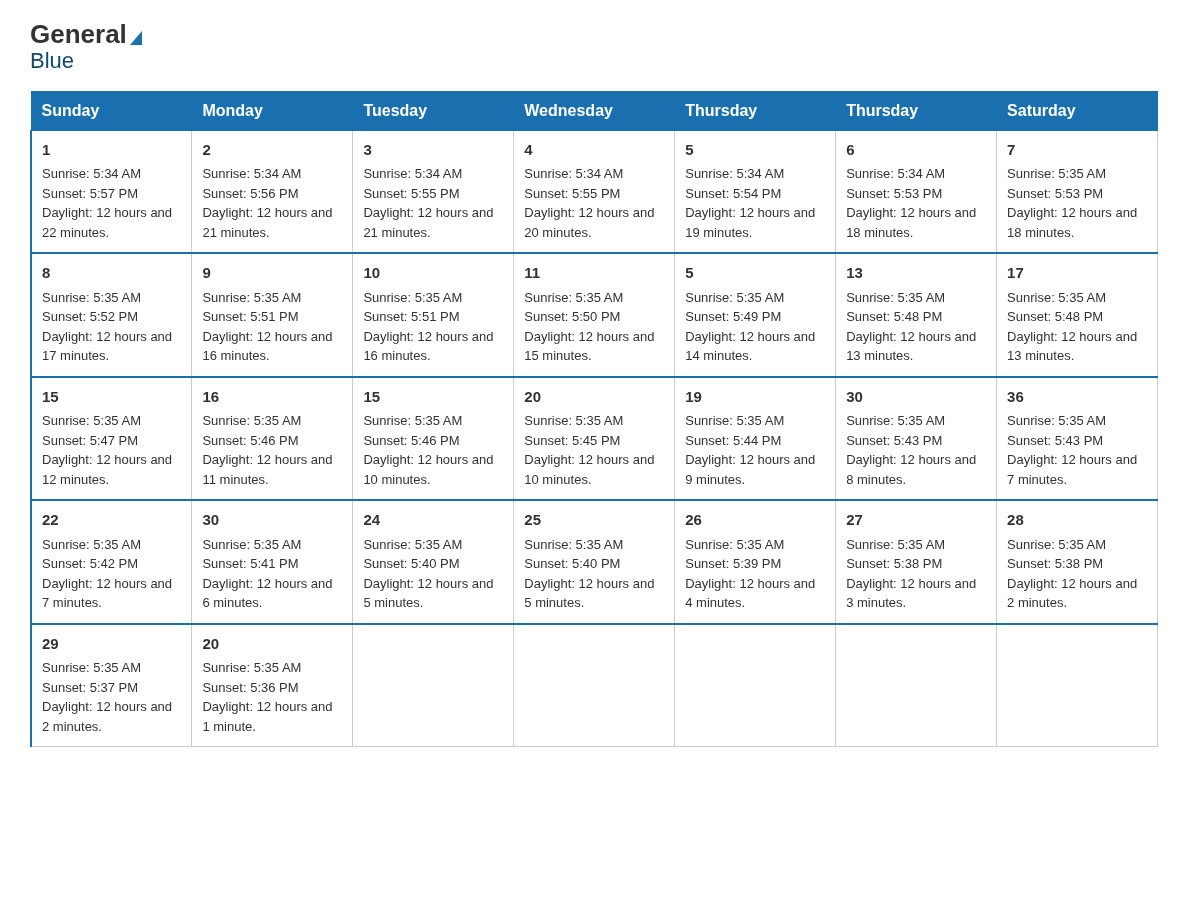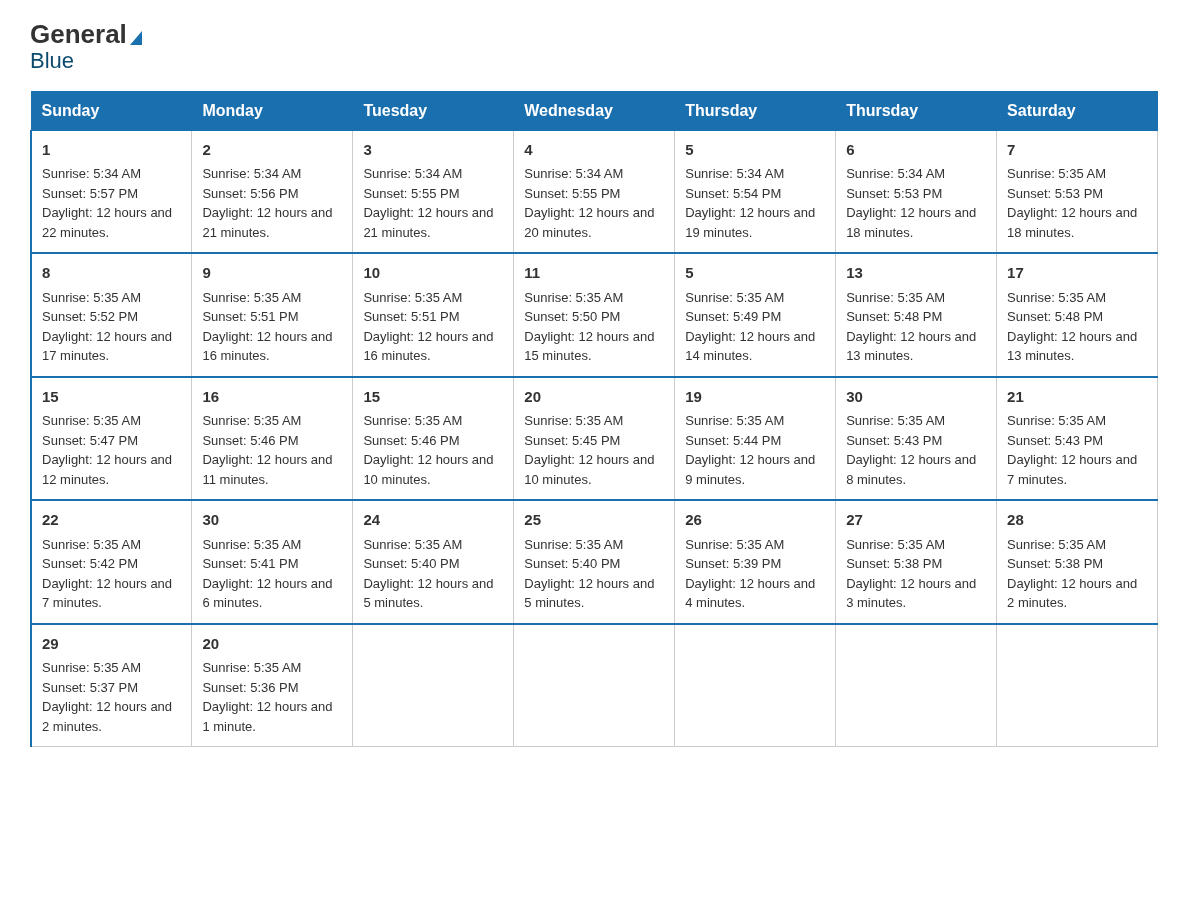--- a/index.html
+++ b/index.html
@@ -130,21 +130,21 @@
           <td><span class="day-num">13</span><span class="day-info">Sunrise: 5:35 AM</span><br><span class="day-info">Sunset: 5:48 PM</span><br><span class="day-info">Daylight: 12 hours and 13 minutes.</span></td>
           <td><span class="day-num">17</span><span class="day-info">Sunrise: 5:35 AM</span><br><span class="day-info">Sunset: 5:48 PM</span><br><span class="day-info">Daylight: 12 hours and 13 minutes.</span></td>
         </tr>
         <tr>
           <td><span class="day-num">15</span><span class="day-info">Sunrise: 5:35 AM</span><br><span class="day-info">Sunset: 5:47 PM</span><br><span class="day-info">Daylight: 12 hours and 12 minutes.</span></td>
           <td><span class="day-num">16</span><span class="day-info">Sunrise: 5:35 AM</span><br><span class="day-info">Sunset: 5:46 PM</span><br><span class="day-info">Daylight: 12 hours and 11 minutes.</span></td>
           <td><span class="day-num">15</span><span class="day-info">Sunrise: 5:35 AM</span><br><span class="day-info">Sunset: 5:46 PM</span><br><span class="day-info">Daylight: 12 hours and 10 minutes.</span></td>
           <td><span class="day-num">20</span><span class="day-info">Sunrise: 5:35 AM</span><br><span class="day-info">Sunset: 5:45 PM</span><br><span class="day-info">Daylight: 12 hours and 10 minutes.</span></td>
           <td><span class="day-num">19</span><span class="day-info">Sunrise: 5:35 AM</span><br><span class="day-info">Sunset: 5:44 PM</span><br><span class="day-info">Daylight: 12 hours and 9 minutes.</span></td>
           <td><span class="day-num">30</span><span class="day-info">Sunrise: 5:35 AM</span><br><span class="day-info">Sunset: 5:43 PM</span><br><span class="day-info">Daylight: 12 hours and 8 minutes.</span></td>
-          <td><span class="day-num">21</span><span class="day-info">Sunrise: 5:35 AM</span><br><span class="day-info">Sunset: 5:43 PM</span><br><span class="day-info">Daylight: 12 hours and 7 minutes.</span></td>
+          <td><span class="day-num">36</span><span class="day-info">Sunrise: 5:35 AM</span><br><span class="day-info">Sunset: 5:43 PM</span><br><span class="day-info">Daylight: 12 hours and 7 minutes.</span></td>
         </tr>
         <tr>
           <td><span class="day-num">22</span><span class="day-info">Sunrise: 5:35 AM</span><br><span class="day-info">Sunset: 5:42 PM</span><br><span class="day-info">Daylight: 12 hours and 7 minutes.</span></td>
           <td><span class="day-num">30</span><span class="day-info">Sunrise: 5:35 AM</span><br><span class="day-info">Sunset: 5:41 PM</span><br><span class="day-info">Daylight: 12 hours and 6 minutes.</span></td>
           <td><span class="day-num">24</span><span class="day-info">Sunrise: 5:35 AM</span><br><span class="day-info">Sunset: 5:40 PM</span><br><span class="day-info">Daylight: 12 hours and 5 minutes.</span></td>
           <td><span class="day-num">25</span><span class="day-info">Sunrise: 5:35 AM</span><br><span class="day-info">Sunset: 5:40 PM</span><br><span class="day-info">Daylight: 12 hours and 5 minutes.</span></td>
           <td><span class="day-num">26</span><span class="day-info">Sunrise: 5:35 AM</span><br><span class="day-info">Sunset: 5:39 PM</span><br><span class="day-info">Daylight: 12 hours and 4 minutes.</span></td>
           <td><span class="day-num">27</span><span class="day-info">Sunrise: 5:35 AM</span><br><span class="day-info">Sunset: 5:38 PM</span><br><span class="day-info">Daylight: 12 hours and 3 minutes.</span></td>
           <td><span class="day-num">28</span><span class="day-info">Sunrise: 5:35 AM</span><br><span class="day-info">Sunset: 5:38 PM</span><br><span class="day-info">Daylight: 12 hours and 2 minutes.</span></td>
         </tr>

